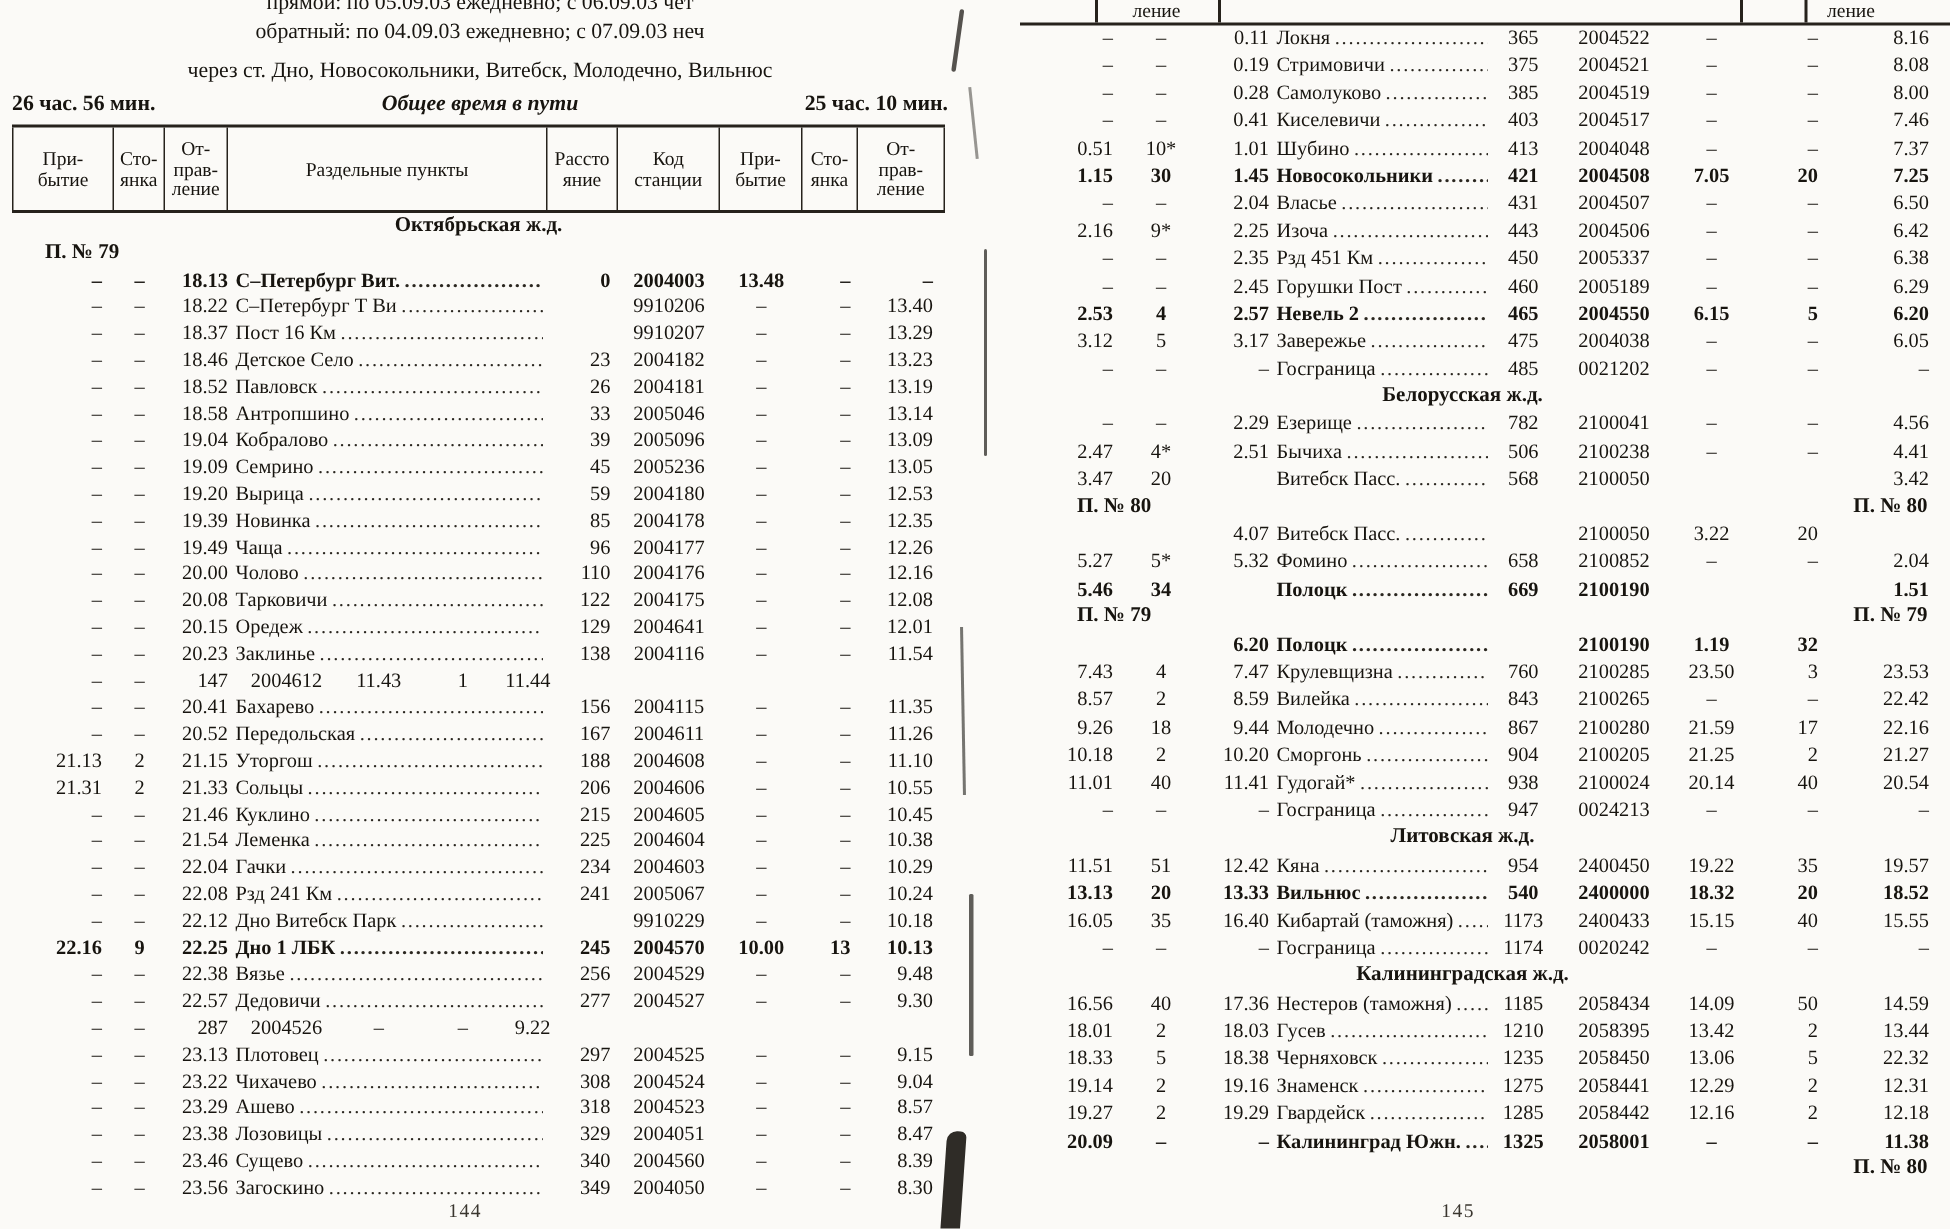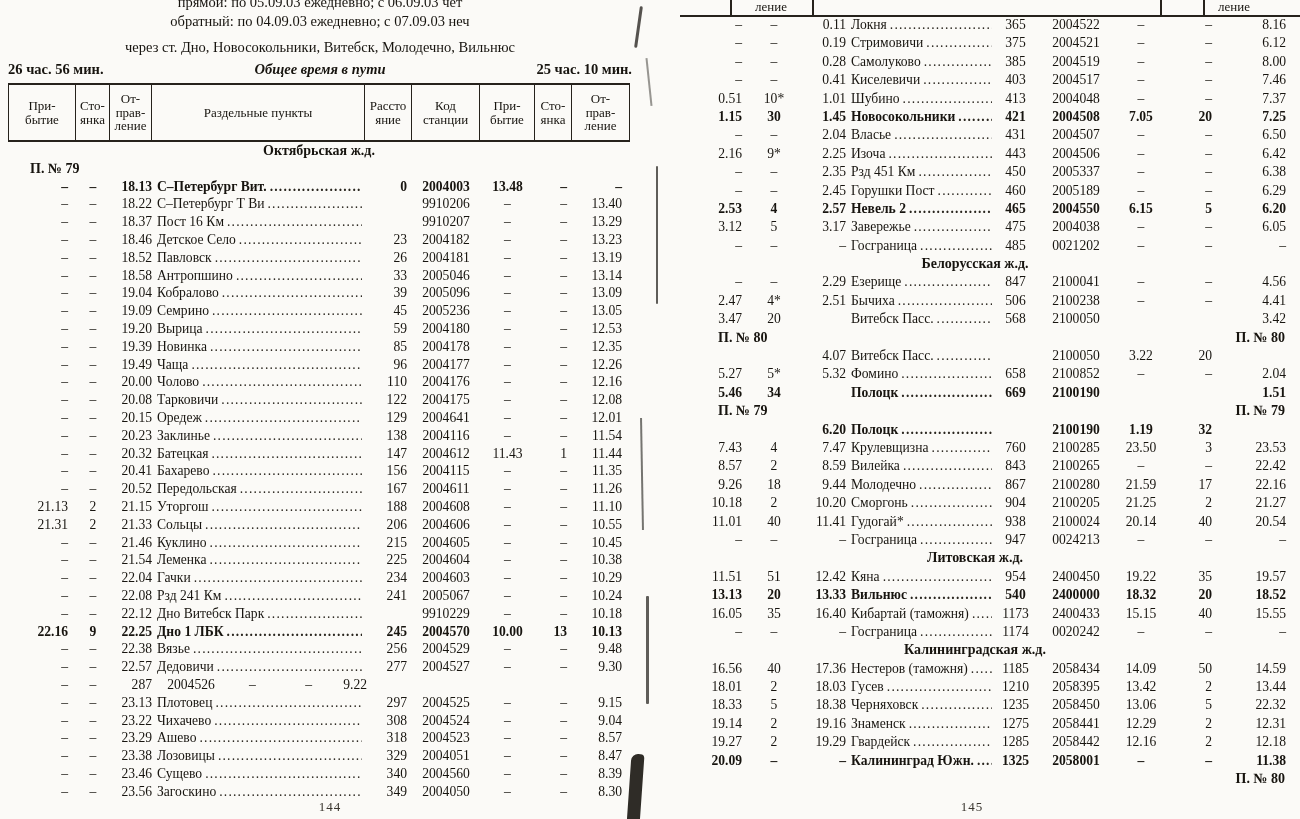--- a/index.html
+++ b/index.html
@@ -68,21 +68,21 @@
   .rp .lrow .ll{margin-left:28px}
   .lrow .lr{margin-left:auto;margin-right:15px}
 
   
   .rp-hline{position:absolute;left:30px;top:15px;width:620px;height:2px;background:#26221c}
   .rp-stub{position:absolute;top:0;width:1.5px;height:15px;background:#26221c}
   .rp-lenie{position:absolute;top:0;height:15px;line-height:14px;font-size:13px;text-align:center}
 
   
   .pagenum{position:absolute;top:799px;width:60px;text-align:center;font-size:13px;color:#3a362f;letter-spacing:1px}
-  #pn-left{left:300px}
+  #pn-left{left:280px}
   #pn-right{left:942px}
 
   
   .bm{position:absolute;background:#1d1a15}
   .bm1{left:637px;top:6px;width:3px;height:42px;transform:rotate(8deg);border-radius:2px;opacity:.75}
   .bm6{left:648px;top:58px;width:2px;height:48px;transform:rotate(-6deg);opacity:.45}
   .bm2{left:656px;top:166px;width:2px;height:138px;opacity:.7;border-radius:1px}
   .bm3{left:641px;top:418px;width:2px;height:112px;transform:rotate(-1deg);opacity:.6}
   .bm4{left:646px;top:596px;width:2.5px;height:108px;opacity:.7;border-radius:1px}
   .bm5{left:629px;top:754px;width:13px;height:72px;border-radius:7px 4px 3px 7px;transform:rotate(4deg);opacity:.92}
@@ -331,25 +331,20 @@
         </span>
         <span class="c d">138</span>
         <span class="c cd">2004116</span>
         <span class="c a2">–</span>
         <span class="c s2">–</span>
         <span class="c d2">11.54</span>
       </div>
       <div class="trow">
         <span class="c a1">–</span>
         <span class="c s1">–</span>
-        <span class="c nm">
-          <span class="time">20.32</span>
-          <span class="name">Батецкая</span>
-          <span class="dots"></span>
-        </span>
         <span class="c d">147</span>
         <span class="c cd">2004612</span>
         <span class="c a2">11.43</span>
         <span class="c s2">1</span>
         <span class="c d2">11.44</span>
       </div>
       <div class="trow">
         <span class="c a1">–</span>
         <span class="c s1">–</span>
         <span class="c nm">
@@ -641,21 +636,21 @@
         <span class="c s1">–</span>
         <span class="c nm">
           <span class="time">0.19</span>
           <span class="name">Стримовичи</span>
           <span class="dots"></span>
         </span>
         <span class="c d">375</span>
         <span class="c cd">2004521</span>
         <span class="c a2">–</span>
         <span class="c s2">–</span>
-        <span class="c d2">6.12</span>
+        <span class="c d2">8.08</span>
       </div>
       <div class="trow">
         <span class="c a1">–</span>
         <span class="c s1">–</span>
         <span class="c nm">
           <span class="time">0.28</span>
           <span class="name">Самолуково</span>
           <span class="dots"></span>
         </span>
         <span class="c d">385</span>
@@ -806,21 +801,21 @@
       </div>
       <div class="srow"><span>Белорусская ж.д.</span></div>
       <div class="trow">
         <span class="c a1">–</span>
         <span class="c s1">–</span>
         <span class="c nm">
           <span class="time">2.29</span>
           <span class="name">Езерище</span>
           <span class="dots"></span>
         </span>
-        <span class="c d">847</span>
+        <span class="c d">782</span>
         <span class="c cd">2100041</span>
         <span class="c a2">–</span>
         <span class="c s2">–</span>
         <span class="c d2">4.56</span>
       </div>
       <div class="trow">
         <span class="c a1">2.47</span>
         <span class="c s1">4*</span>
         <span class="c nm">
           <span class="time">2.51</span>

